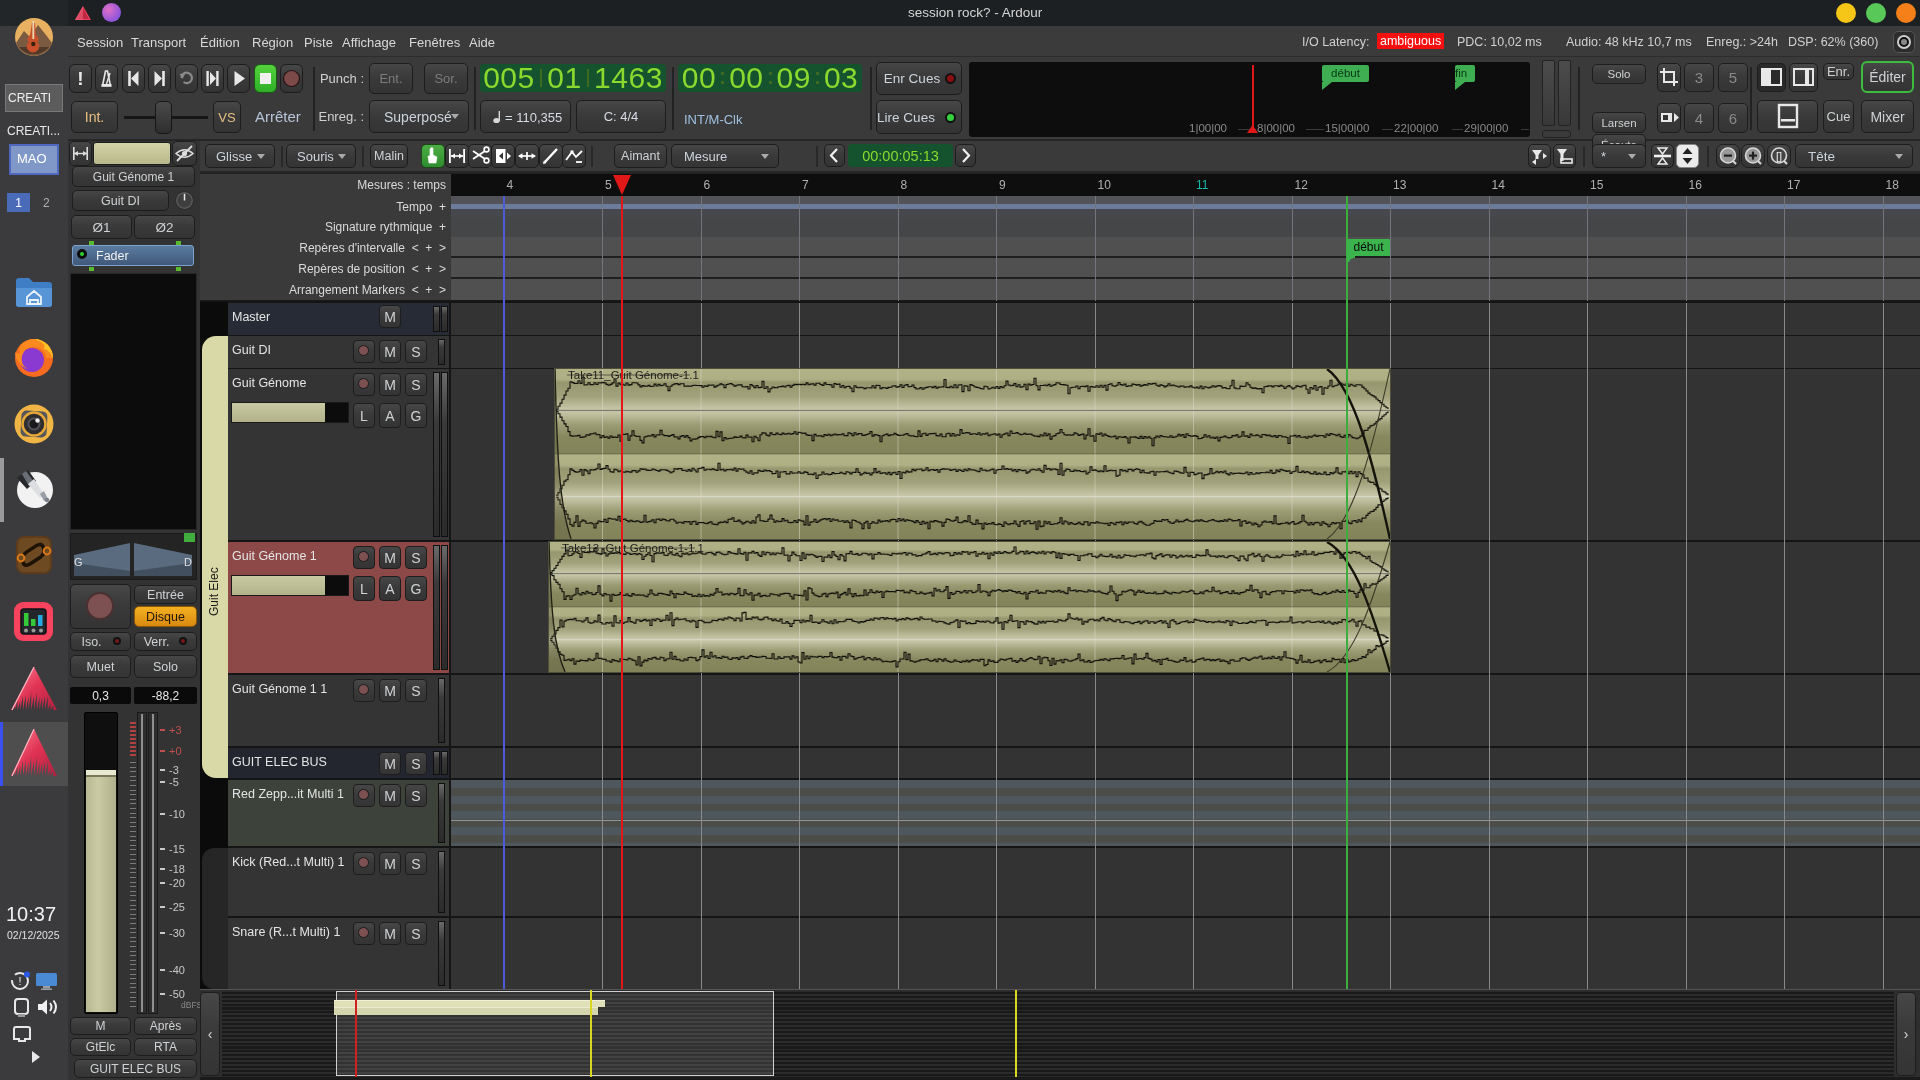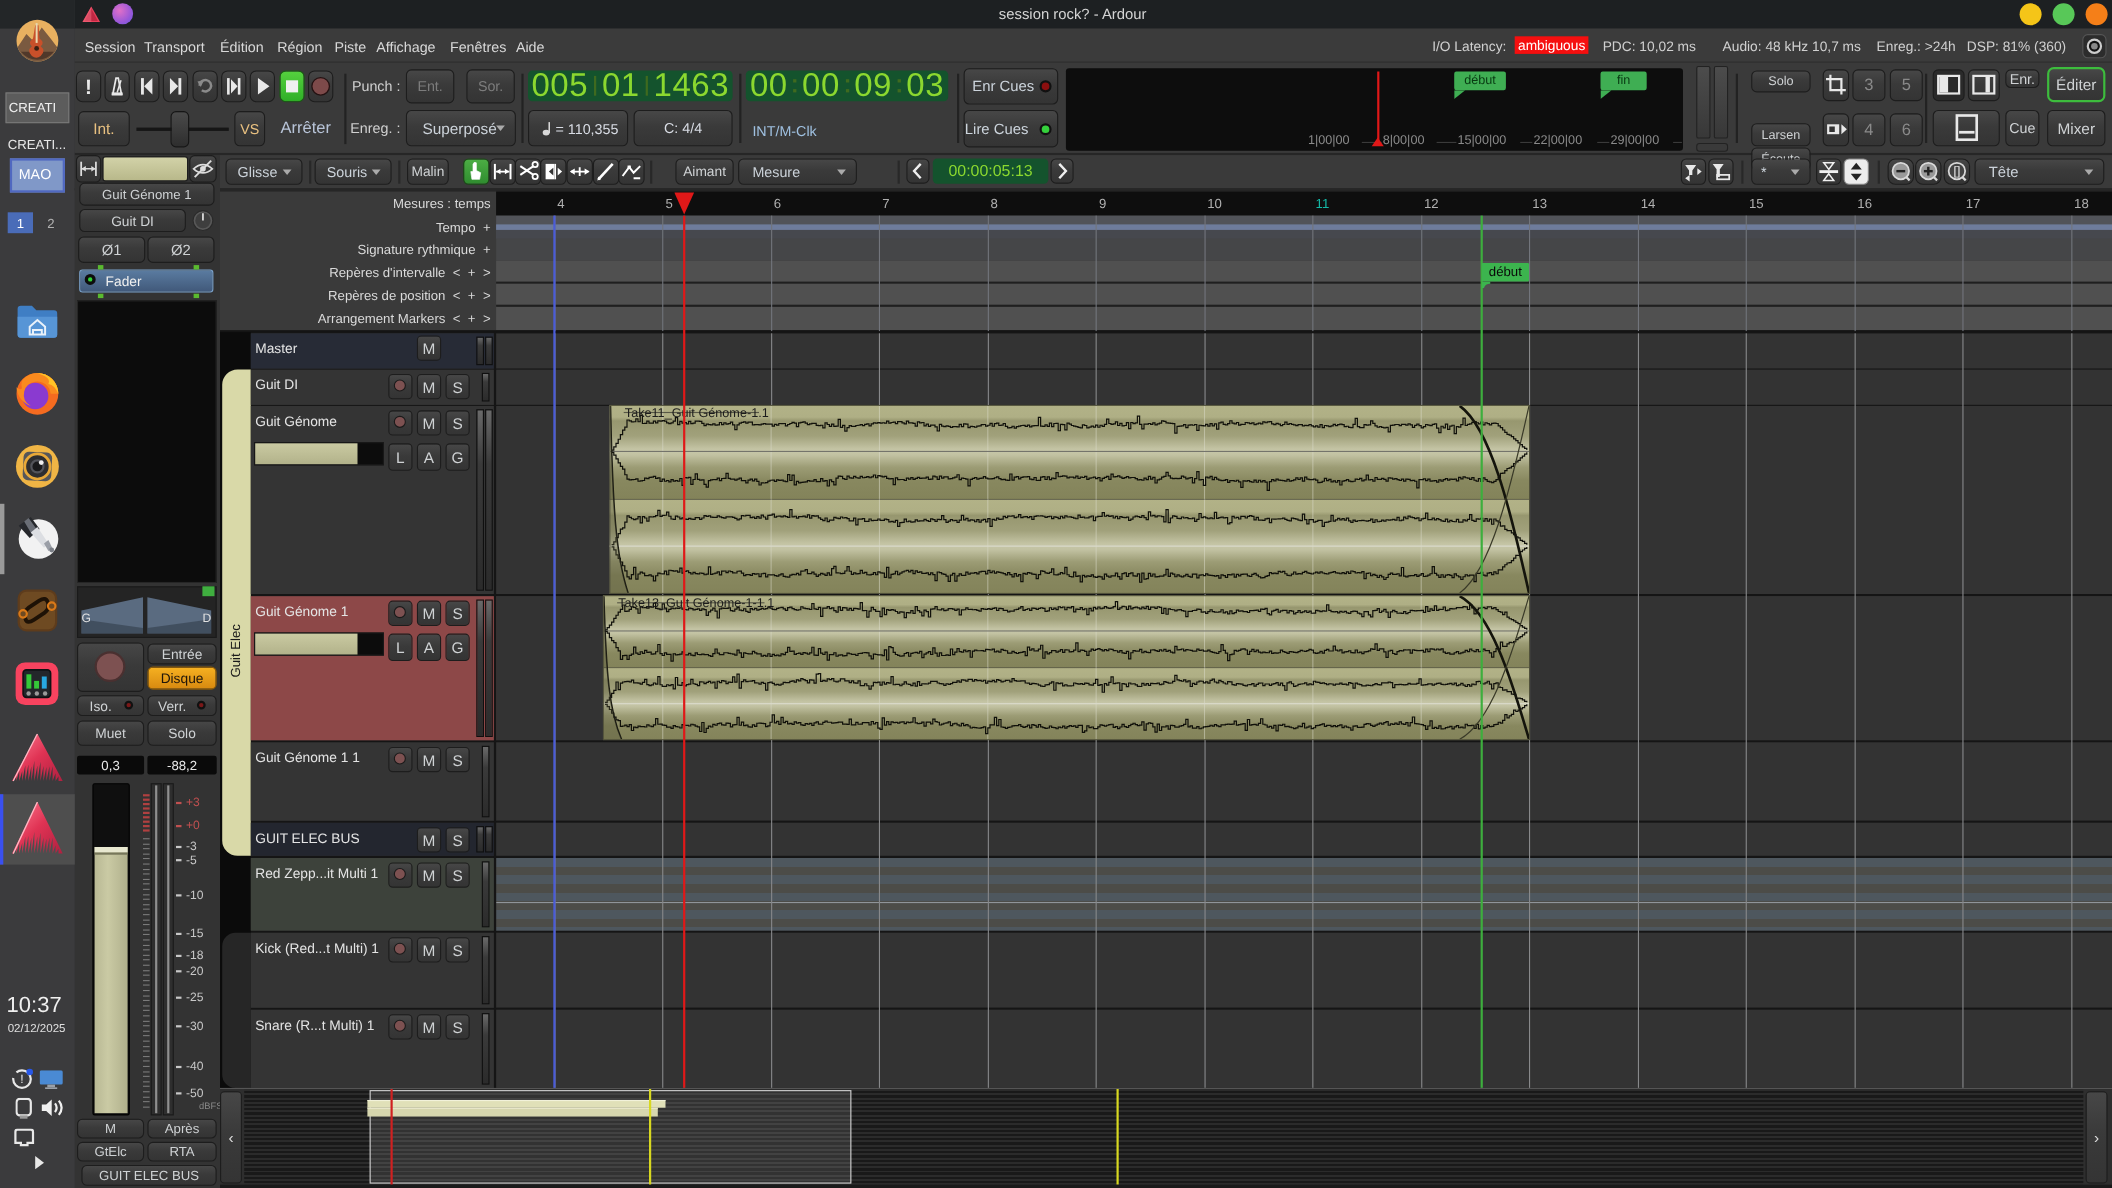--- a/index.html
+++ b/index.html
@@ -42,21 +42,21 @@
 <div class="t" style="left:252px;top:35px;font-size:13px;color:#d8d8d8;">Région</div>
 <div class="t" style="left:304px;top:35px;font-size:13px;color:#d8d8d8;">Piste</div>
 <div class="t" style="left:342px;top:35px;font-size:13px;color:#d8d8d8;">Affichage</div>
 <div class="t" style="left:409px;top:35px;font-size:13px;color:#d8d8d8;">Fenêtres</div>
 <div class="t" style="left:469px;top:35px;font-size:13px;color:#d8d8d8;">Aide</div>
 <div class="t" style="left:1302px;top:35px;font-size:12.5px;color:#d0d0d0;">I/O Latency:</div>
 <div class="abs" style="left:1377px;top:33px;background:#f50f0f;color:#fff;font-size:12.5px;padding:1px 3px;">ambiguous</div>
 <div class="t" style="left:1457px;top:35px;font-size:12.5px;color:#d0d0d0;">PDC: 10,02 ms</div>
 <div class="t" style="left:1566px;top:35px;font-size:12.5px;color:#d0d0d0;">Audio: 48 kHz 10,7 ms</div>
 <div class="t" style="left:1706px;top:35px;font-size:12.5px;color:#d0d0d0;">Enreg.: &gt;24h</div>
-<div class="t" style="left:1788px;top:35px;font-size:12.5px;color:#d0d0d0;">DSP: 81% (360)</div>
+<div class="t" style="left:1788px;top:35px;font-size:12.5px;color:#d0d0d0;">DSP: 62% (360)</div>
 <div class="abs" style="left:1893px;top:31px;width:22px;height:22px;border-radius:5px;background:#2c2c2c;border:1px solid #555"></div>
 <div class="abs" style="left:1897px;top:35px;width:14px;height:14px;border-radius:50%;background:#111;border:2px solid #ccc"></div>
 <div class="abs" style="left:1901px;top:39px;width:6px;height:6px;border-radius:50%;background:#888"></div>
 
 <div class="b" style="left:69px;top:64px;width:23px;height:29px;font-size:12px;border-radius:6px;"></div>
 <div class="b" style="left:95.4px;top:64px;width:23px;height:29px;font-size:12px;border-radius:6px;"></div>
 <div class="b" style="left:121.8px;top:64px;width:23px;height:29px;font-size:12px;border-radius:6px;"></div>
 <div class="b" style="left:148.2px;top:64px;width:23px;height:29px;font-size:12px;border-radius:6px;"></div>
 <div class="b" style="left:174.6px;top:64px;width:23px;height:29px;font-size:12px;border-radius:6px;"></div>
 <div class="b" style="left:201px;top:64px;width:23px;height:29px;font-size:12px;border-radius:6px;"></div>
@@ -151,21 +151,21 @@
 <div class="abs" style="left:1452px;top:129px;width:11px;height:1px;background:#3a3a3a"></div>
 <div class="abs" style="left:1521px;top:129px;width:8px;height:1px;background:#3a3a3a"></div>
 <div class="abs" style="left:1252px;top:65px;width:2px;height:67px;background:#e01818"></div>
 <svg class="abs" style="left:1246px;top:125px" width="13" height="9">
       <polygon points="6.5,0 12,8 1,8" fill="#e01818"></polygon>
     </svg>
 <div class="abs" style="left:1322px;top:65px;width:47px;height:17px;background:#3fae53;border-radius:2px;color:#083a12;font-size:11.5px;text-align:center;line-height:16px">début</div>
 <svg class="abs" style="left:1322px;top:82px" width="10" height="8">
       <polygon points="0,0 10,0 0,8" fill="#3fae53"></polygon>
     </svg>
-<div class="abs" style="left:1455px;top:65px;width:42px;height:17px;background:#3fae53;border-radius:2px;color:#083a12;font-size:11.5px;text-align:center;line-height:16px">fin</div>
+<div class="abs" style="left:1455px;top:65px;width:20px;height:17px;background:#3fae53;border-radius:2px;color:#083a12;font-size:11.5px;text-align:left;line-height:16px">fin</div>
 <svg class="abs" style="left:1455px;top:82px" width="10" height="8">
       <polygon points="0,0 10,0 0,8" fill="#3fae53"></polygon>
     </svg>
 <div class="" style="left:1542px;top:60px;width:13px;height:66px;background:linear-gradient(#4c4c4c,#383838);border:1px solid #222;border-radius:2px"></div>
 <div class="" style="left:1558px;top:60px;width:13px;height:66px;background:linear-gradient(#4c4c4c,#383838);border:1px solid #222;border-radius:2px"></div>
 <div class="" style="left:1542px;top:130px;width:29px;height:8px;background:#3a3a3a;border:1px solid #222;border-radius:3px"></div>
 <div class="abs" style="left:1578px;top:67px;width:2px;height:63px;background:#222"></div>
 <div class="b" style="left:1592px;top:64px;width:54px;height:20px;font-size:11.5px;">Solo</div>
 <div class="b" style="left:1592px;top:88px;width:54px;height:21px;font-size:11.5px;margin-top:46px;">Écoute</div>
 <div class="b" style="left:1592px;top:112px;width:54px;height:21px;font-size:11.5px;">Larsen</div>

